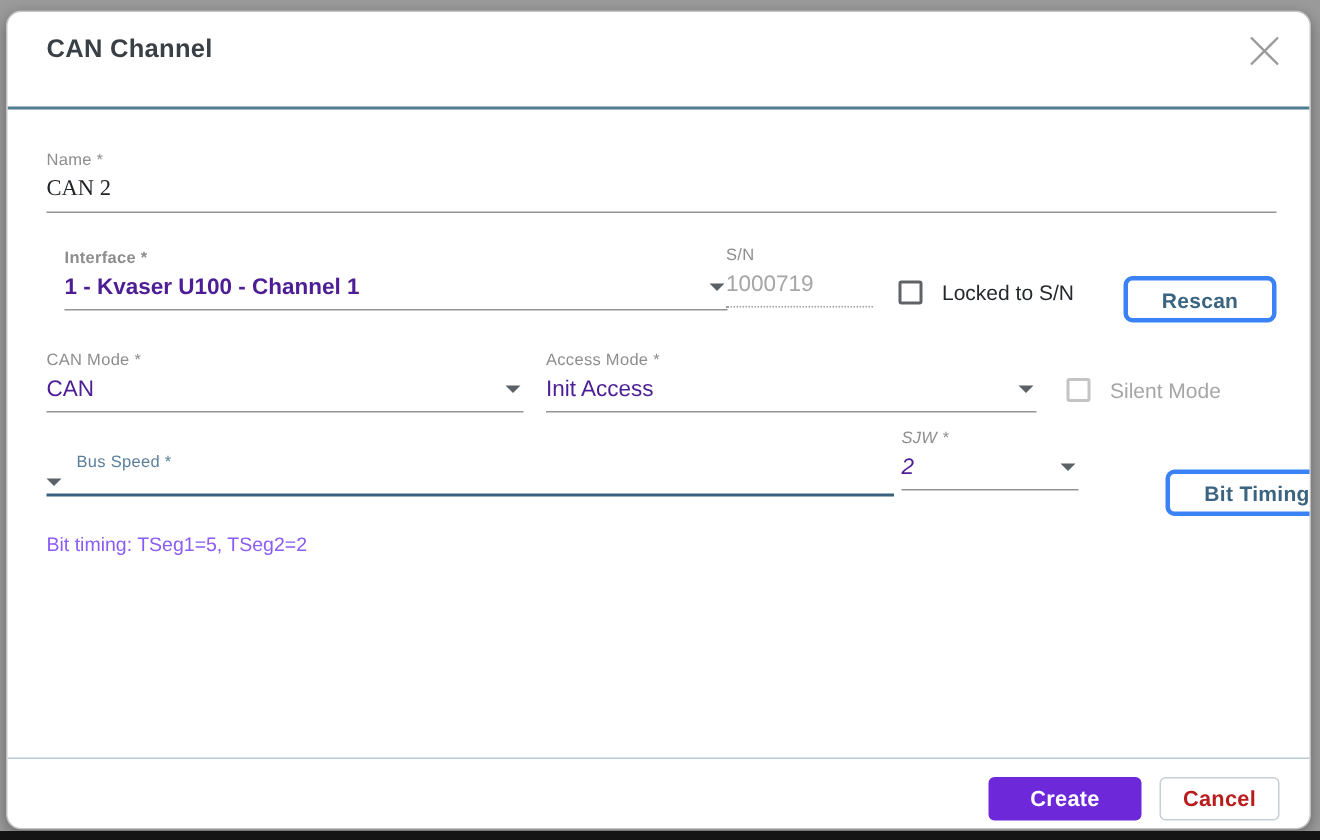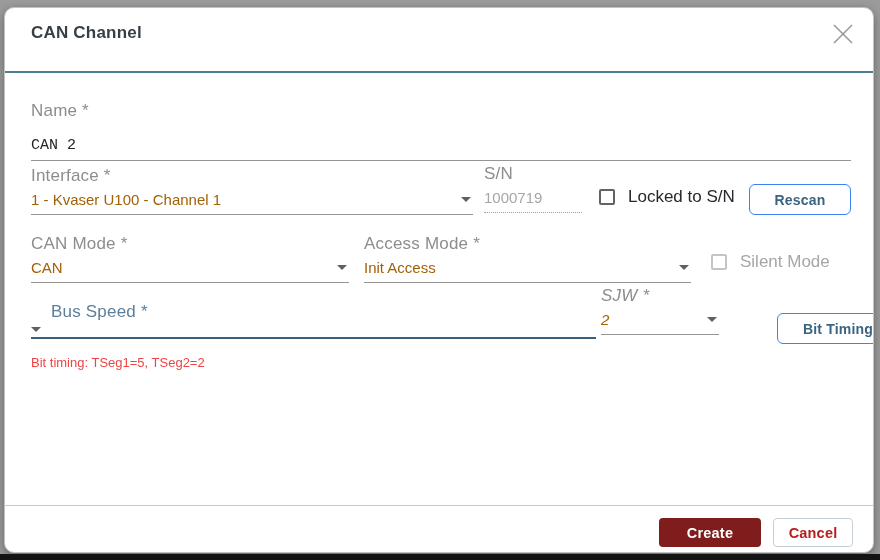--- a/index.html
+++ b/index.html
@@ -33,35 +33,35 @@
   .header-divider {
     position: absolute; left: 0; right: 0; top: 63px; height: 2px;
     background: #4f7d92;
   }
   .footer-divider {
     position: absolute; left: 0; right: 0; top: 497px; height: 1px;
     background: #b9ccd5;
   }
   .field { position: absolute; }
   .f-label {
-    font-size: 17px; color: #8d8d8d; letter-spacing: .2px;
+    font-size: 11px; color: #8d8d8d; letter-spacing: .2px;
     white-space: nowrap;
   }
   .f-value {
     margin-top: 5px; padding-bottom: 6px;
-    font-size: 15px; color: #a16207;
+    font-size: 15px; color: #4c1d95;
     border-bottom: 1px solid #949494;
     display: flex; justify-content: space-between; align-items: center;
     white-space: nowrap;
   }
   .f-input {
     width: 100%; border: none; outline: none;
-    font-family: Liberation Mono, monospace;
+    font-family: Liberation Serif, serif;
     font-size: 15px; color: #212529;
-    margin-top: 16px; padding: 0 0 6px 0;
+    margin-top: 5px; padding: 0 0 6px 0;
     border-bottom: 1px solid #949494;
     background: transparent;
   }
   .caret {
     width: 0; height: 0;
     border-left: 5px solid transparent;
     border-right: 5px solid transparent;
     border-top: 5px solid #5a6268;
     margin-right: 2px;
   }
@@ -75,50 +75,50 @@
     padding-bottom: 5px;
   }
   .checkbox-row {
     position: absolute; display: flex; align-items: center; gap: 13px;
     cursor: pointer;
   }
   .checkbox-box {
     width: 16px; height: 16px; border: 2px solid #5f6368; border-radius: 2px;
     background: #fff; flex: 0 0 auto;
   }
-  .checkbox-label { font-size: 17px; color: #25292d; white-space: nowrap; }
+  .checkbox-label { font-size: 14px; color: #25292d; white-space: nowrap; }
   .checkbox-row.disabled .checkbox-box { border-color: #c4c4c4; }
   .checkbox-row.disabled .checkbox-label { color: #a6a6a6; }
   .btn-outline {
     position: absolute;
     display: flex; align-items: center; justify-content: center;
-    border: 1px solid #3b82f6; border-radius: 6px; background: #fff;
+    border: 3px solid #3b82f6; border-radius: 6px; background: #fff;
     font-family: "Liberation Sans", sans-serif;
     font-size: 14px; font-weight: 700; color: #3a6480;
     cursor: pointer; letter-spacing: .2px;
   }
   .btn-primary {
     position: absolute;
     display: flex; align-items: center; justify-content: center;
-    background: #7f1d1d; border: none; border-radius: 4px;
+    background: #6d28d9; border: none; border-radius: 4px;
     font-family: "Liberation Sans", sans-serif;
     font-size: 14.5px; font-weight: 700; color: #ffffff;
     cursor: pointer; letter-spacing: .2px;
   }
   .btn-cancel {
     position: absolute;
     display: flex; align-items: center; justify-content: center;
     background: #fff; border: 1px solid #c6cfd5; border-radius: 4px;
     font-family: "Liberation Sans", sans-serif;
     font-size: 14.5px; font-weight: 700; color: #b91c1c;
     cursor: pointer; letter-spacing: .2px;
   }
   .hint {
     position: absolute; left: 26px; top: 347px;
-    font-size: 13px; color: #ef4444;
+    font-size: 13px; color: #8b5cf6;
   }
 </style>
 </head>
 <body>
 
 <div class="modal">
 
   <div class="modal-title">CAN Channel</div>
 
   <div class="close-btn">
@@ -128,21 +128,21 @@
     </svg>
   </div>
 
   <div class="header-divider"></div>
 
   <div class="field" style="left:26px; top:93px; width:820px;">
     <div class="f-label">Name *</div>
     <input class="f-input" type="text" value="CAN 2" style="">
   </div>
 
-  <div class="field" style="left:26px; top:158px; width:442px;">
+  <div class="field" style="left:38px; top:158px; width:442px;font-weight:bold;">
     <div class="f-label">Interface *</div>
     <div class="f-value">
       <span>1 - Kvaser U100 - Channel 1</span>
       <span class="caret"></span>
     </div>
   </div>
 
   <div class="field disabled" style="left:479px; top:156px; width:98px;">
     <div class="f-label">S/N</div>
     <div class="f-value">

